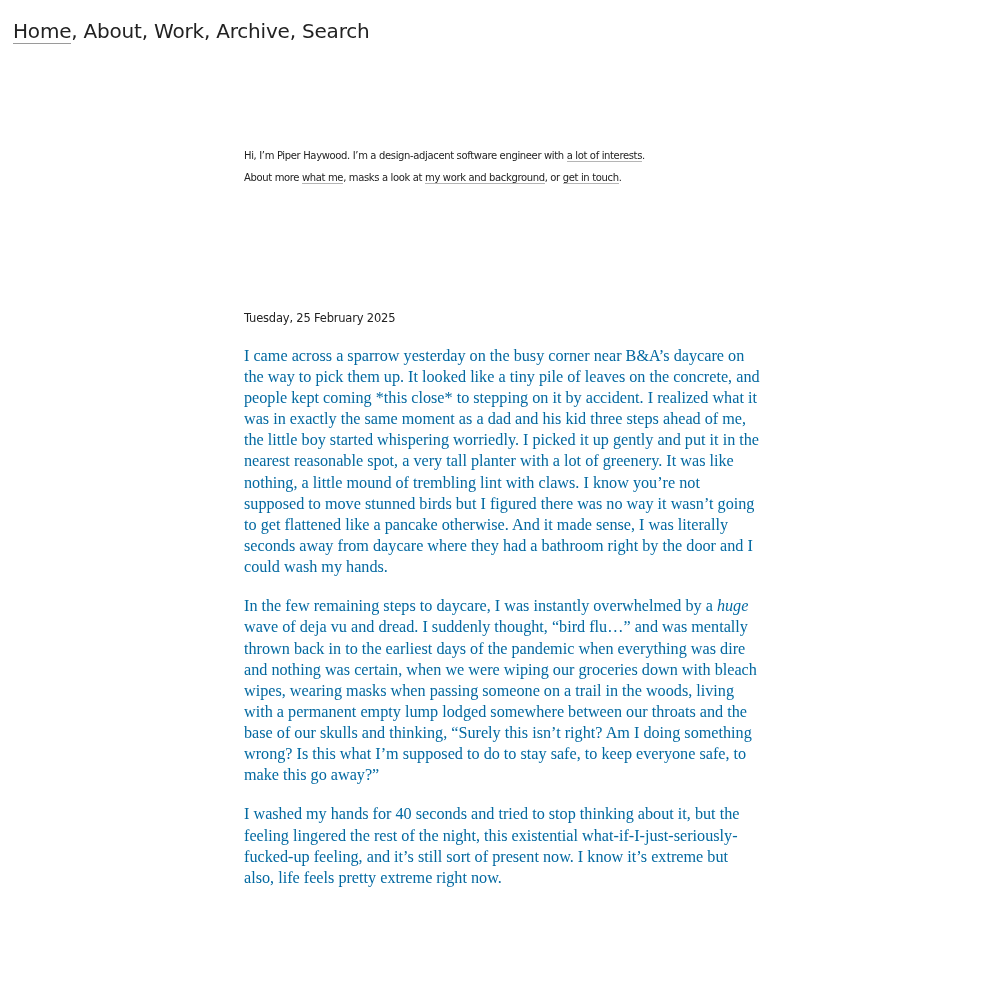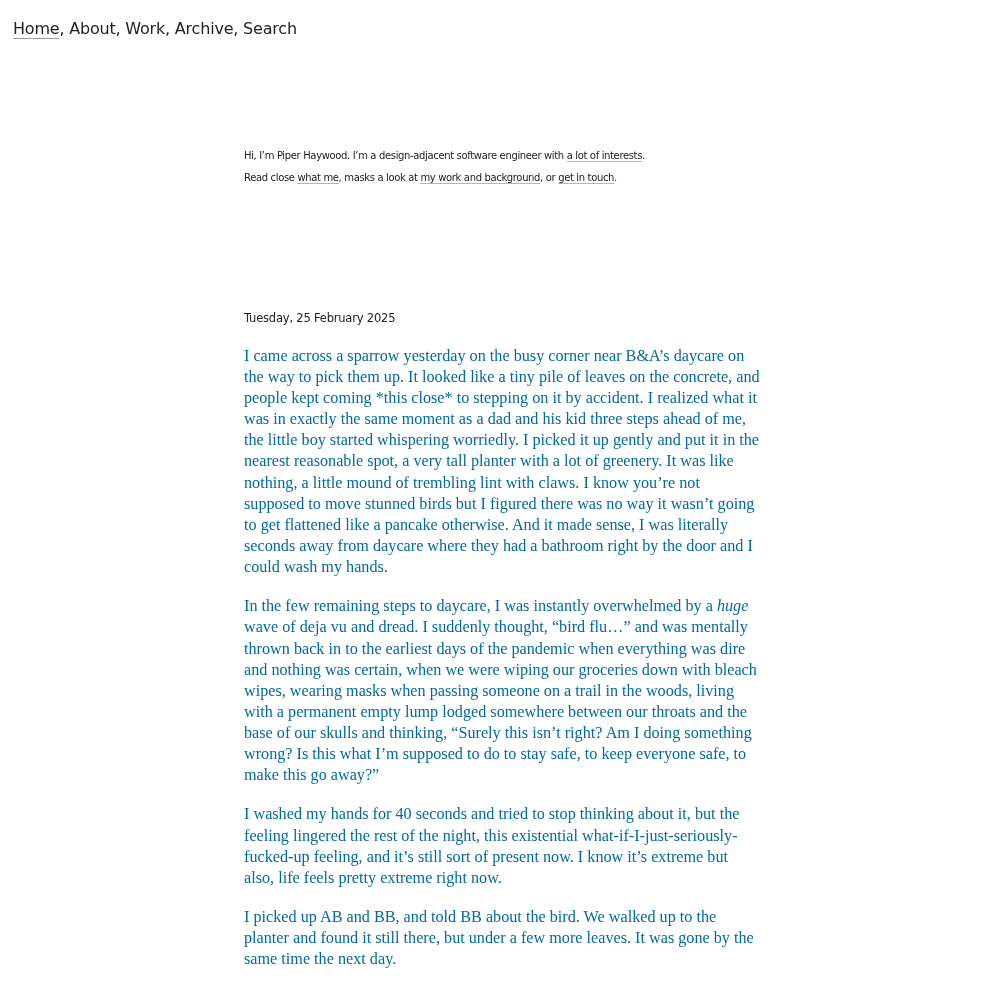--- a/index.html
+++ b/index.html
@@ -9,21 +9,21 @@
       width: 1000px;
       height: 1000px;
       overflow: hidden;
       color: #1a1a1a;
     }
     .top-nav {
       position: absolute;
       left: 13px;
       top: 19px;
       font-family: "DejaVu Sans", "Liberation Sans", sans-serif;
-      font-size: 16px;
+      font-size: 20px;
       letter-spacing: -0.2px;
       color: #222;
     }
     .top-nav a {
       color: #222;
       text-decoration: none;
     }
     .top-nav a.current {
       border-bottom: 1px solid #9a9a9a;
     }
@@ -72,23 +72,22 @@
   </style>
 </head>
 <body>
 
 <nav class="top-nav">
   <a href="#" class="current">Home</a><span class="sep">, </span><a href="#">About</a><span class="sep">, </span><a href="#">Work</a><span class="sep">, </span><a href="#">Archive</a><span class="sep">, </span><a href="#">Search</a>
 </nav>
 
 <section class="intro">
   <span>Hi, I’m Piper Haywood. I’m a design-adjacent software engineer with </span><a href="#">a lot of interests</a><span>.</span><br>
-  <span>Read close </span><a href="#">what me</a><span>, masks a look at </span><a href="#">my work and background</a><span>, or </span><a href="#">get in touch</a><span>.</span>
+  <span>About more </span><a href="#">what me</a><span>, masks a look at </span><a href="#">my work and background</a><span>, or </span><a href="#">get in touch</a><span>.</span>
 </section>
 
 <div class="post-date">Tuesday, 25 February 2025</div>
 
 <article class="post-body">
   <p>I came across a sparrow yesterday on the busy corner near B&amp;A’s daycare on the way to pick them up. It looked like a tiny pile of leaves on the concrete, and people kept coming *this close* to stepping on it by accident. I realized what it was in exactly the same moment as a dad and his kid three steps ahead of me, the little boy started whispering worriedly. I picked it up gently and put it in the nearest reasonable spot, a very tall planter with a lot of greenery. It was like nothing, a little mound of trembling lint with claws. I know you’re not supposed to move stunned birds but I figured there was no way it wasn’t going to get flattened like a pancake otherwise. And it made sense, I was literally seconds away from daycare where they had a bathroom right by the door and I could wash my hands.</p>
   <p><span>In the few remaining steps to daycare, I was instantly overwhelmed by a </span><em>huge</em><span> wave of deja vu and dread. I suddenly thought, “bird flu…” and was mentally thrown back in to the earliest days of the pandemic when everything was dire and nothing was certain, when we were wiping our groceries down with bleach wipes, wearing masks when passing someone on a trail in the woods, living with a permanent empty lump lodged somewhere between our throats and the base of our skulls and thinking, “Surely this isn’t right? Am I doing something wrong? Is this what I’m supposed to do to stay safe, to keep everyone safe, to make this go away?”</span></p>
   <p>I washed my hands for 40 seconds and tried to stop thinking about it, but the feeling lingered the rest of the night, this existential what-if-I-just-seriously-fucked-up feeling, and it’s still sort of present now. I know it’s extreme but also, life feels pretty extreme right now.</p>
-  <p>I picked up AB and BB, and told BB about the bird. We walked up to the planter and found it still there, but under a few more leaves. It was gone by the same time the next day.</p>
 </article>
 
 </body></html>

